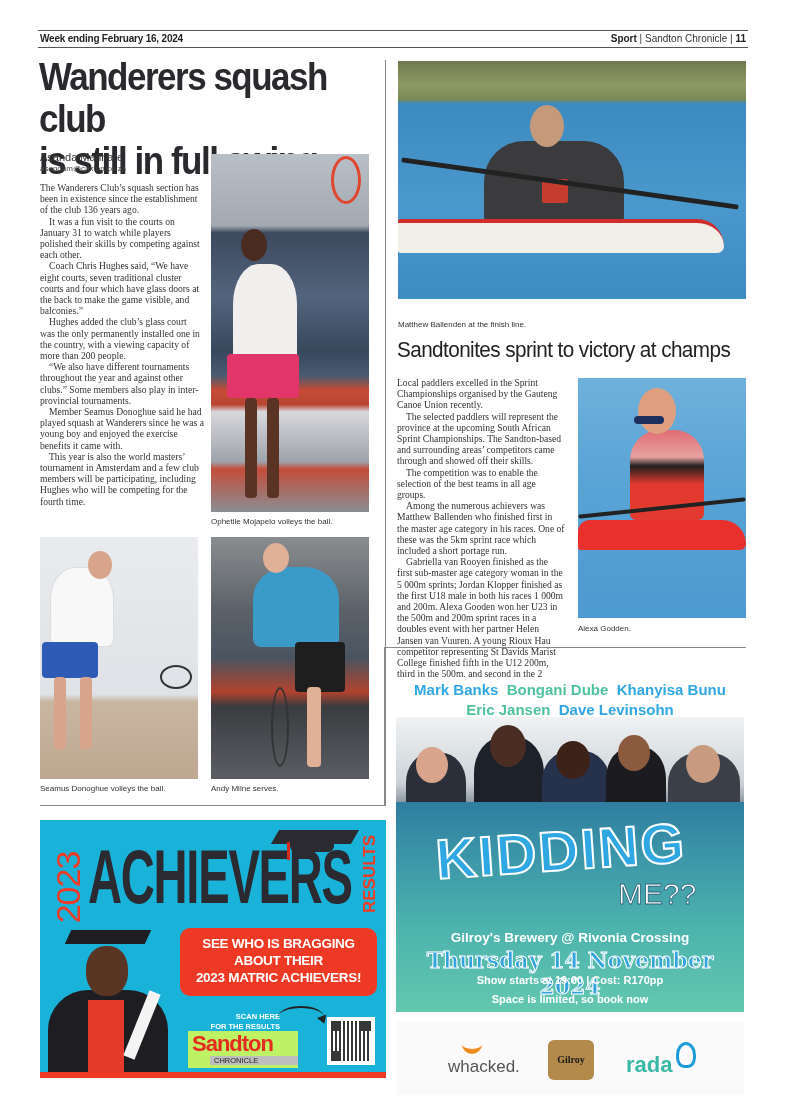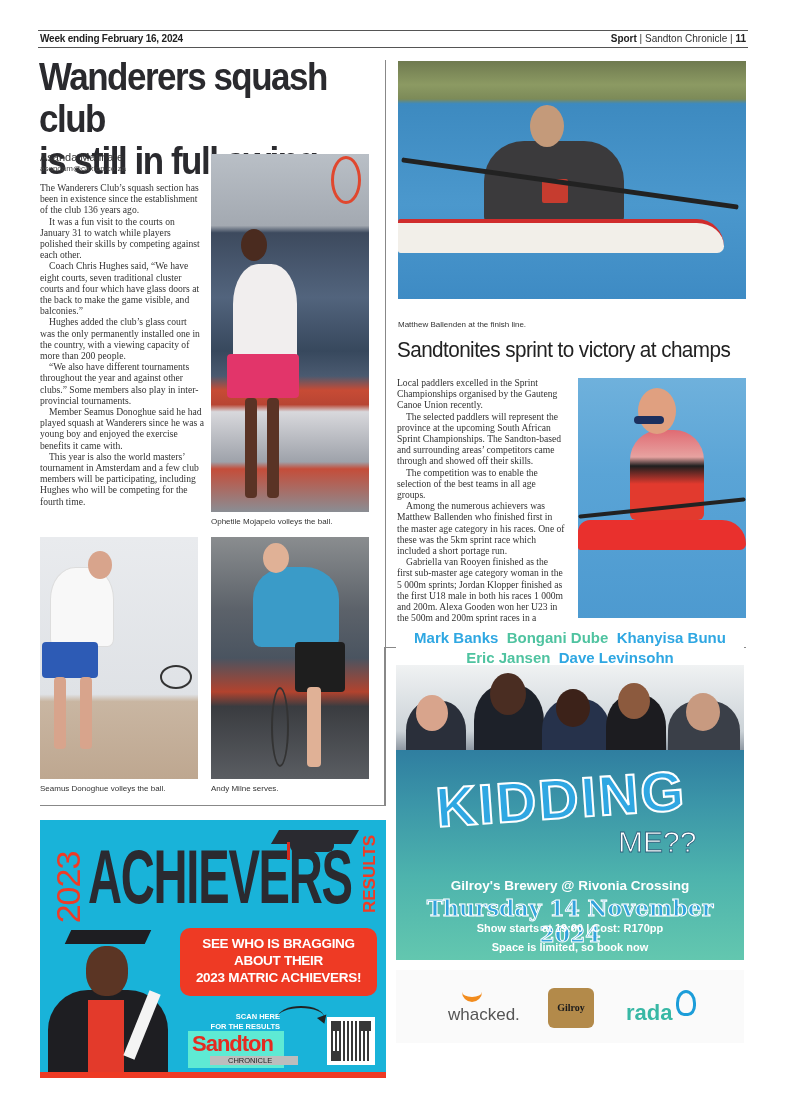--- a/index.html
+++ b/index.html
@@ -44,21 +44,21 @@
   
   .ph-matthew { left: 398px; top: 61px; width: 348px; height: 238px;
     background: linear-gradient(180deg, #6f7a4f 0%, #8c9a63 10%, #7c8a58 16%, #3d8ac0 18%, #4b98cd 60%, #3e8bc4 100%); }
   
   .ph-alexa { left: 578px; top: 378px; width: 168px; height: 240px;
     background: linear-gradient(180deg, #6fb1dc 0%, #5aa4d6 40%, #4d9ad0 100%); }
 
   .figure-shape { position: absolute; border-radius: 40% 40% 10% 10%; }
 
   
-  .ad-rada { position: absolute; left: 396px; top: 625px; width: 348px; height: 418px; background: #ffffff; overflow: hidden; }
+  .ad-rada { position: absolute; left: 396px; top: 677px; width: 348px; height: 418px; background: #ffffff; overflow: hidden; }
   .rada-names { position: absolute; left: 0; right: 0; text-align: center; font-family: "Liberation Sans", sans-serif; font-weight: bold; font-size: 15px; }
   .rada-photo { position: absolute; left: 0; top: 40px; width: 348px; height: 110px; background: linear-gradient(180deg, #f0f2f3 0%, #ccd3d8 60%, #3c4a5c 100%); }
   .rada-teal { position: absolute; left: 0; top: 125px; width: 348px; height: 210px; background: linear-gradient(180deg, #2f7ea0 0%, #3b95a8 25%, #4db3ad 60%, #63c7af 100%); }
   .rada-yms { position: absolute; left: 44px; top: 135px; font-family: "Liberation Sans", sans-serif; font-size: 22px; color: #fff; letter-spacing: -0.5px; -webkit-text-stroke: 0.6px #2b5e7a; }
   .rada-kidding { position: absolute; left: 40px; top: 150px; font-family: "Liberation Sans", sans-serif; font-weight: bold; font-size: 56px; letter-spacing: 2px; color: #2fa7e2; -webkit-text-stroke: 2px #ffffff; transform: rotate(-4deg); transform-origin: left center; }
   .rada-me { position: absolute; left: 222px; top: 200px; font-family: "Liberation Sans", sans-serif; font-size: 30px; color: #ffffff; -webkit-text-stroke: 0.8px #2b5e7a; }
   .rada-venue { position: absolute; left: 0; right: 0; top: 253px; text-align: center; font-family: "Liberation Sans", sans-serif; font-weight: bold; font-size: 13.5px; color: #fff; }
   .rada-date { position: absolute; left: 0; right: 0; top: 270px; text-align: center; font-family: "DejaVu Serif", serif; font-weight: bold; font-size: 22px; color: #32a3dd; -webkit-text-stroke: 1px #ffffff; }
   .rada-line { position: absolute; left: 0; right: 0; text-align: center; font-family: "Liberation Sans", sans-serif; font-weight: bold; font-size: 11px; color: #fff; }
   .rada-logos { position: absolute; left: 0; top: 345px; width: 348px; height: 73px; background: #fafafa; }
@@ -73,23 +73,23 @@
   .ach-2023 { position: absolute; left: -32px; top: 48px; font-family: "Liberation Sans", sans-serif; font-size: 34px; color: #ef3b26; transform: rotate(-90deg); transform-origin: center; letter-spacing: -1px; width: 120px; text-align: center; }
   .ach-main { position: absolute; left: 48px; top: 12px; font-family: "Liberation Sans", sans-serif; font-weight: bold; font-size: 76px; line-height: 90px; color: #2a2a30; transform: scaleX(0.62); transform-origin: left top; letter-spacing: -2px; }
   .ach-results { position: absolute; left: 290px; top: 44px; font-family: "Liberation Sans", sans-serif; font-weight: bold; font-size: 17px; color: #ef3b26; transform: rotate(-90deg); transform-origin: center; width: 80px; text-align: center; }
   .ach-cap { position: absolute; left: 235px; top: 10px; width: 80px; height: 14px; background: #2a2a30; transform: skewX(-30deg); }
   .ach-cap-base { position: absolute; left: 250px; top: 22px; width: 44px; height: 10px; background: #2a2a30; border-radius: 0 0 6px 6px; }
   .ach-tassel { position: absolute; left: 247px; top: 22px; width: 3px; height: 18px; background: #d52b1f; }
   .ach-bubble { position: absolute; left: 140px; top: 108px; width: 197px; height: 68px; background: #ee3a24; border-radius: 10px; text-align: center; font-family: "Liberation Sans", sans-serif; font-weight: bold; color: #fff; font-size: 13.5px; line-height: 17px; padding-top: 7px; letter-spacing: -0.3px; }
   .ach-scan { position: absolute; left: 150px; top: 192px; width: 90px; text-align: right; font-family: "Liberation Sans", sans-serif; font-weight: bold; font-size: 7.5px; line-height: 10px; color: #fff; }
   .ach-arrow { position: absolute; left: 238px; top: 186px; width: 46px; height: 22px; border-top: 2px solid #222; border-radius: 50% 50% 0 0; }
   .ach-arrowhead { position: absolute; left: 278px; top: 196px; width: 0; height: 0; border-left: 5px solid transparent; border-right: 5px solid transparent; border-top: 8px solid #222; transform: rotate(-20deg); }
-  .ach-logo { position: absolute; left: 148px; top: 211px; width: 96px; height: 37px; background: #5eead4; }
+  .ach-logo { position: absolute; left: 148px; top: 211px; width: 110px; height: 37px; background: #bef264; }
   .ach-logo-sandton { position: absolute; left: 4px; top: 0; font-family: "Liberation Sans", sans-serif; font-weight: bold; font-size: 22px; color: #e52b20; letter-spacing: -1px; }
-  .ach-logo-chron { position: absolute; left: 22px; top: 25px; width: 88px; height: 9px; background: #bdbdbd; font-family: "Liberation Sans", sans-serif; font-size: 7.5px; line-height: 9px; color: #222; padding-left: 18px; }
+  .ach-logo-chron { position: absolute; left: 22px; top: 25px; width: 88px; height: 9px; background: #bdbdbd; font-family: "Liberation Sans", sans-serif; font-size: 7.5px; line-height: 9px; color: #222; padding-left: 4px; }
   .ach-qr { position: absolute; left: 287px; top: 197px; width: 48px; height: 48px; background: #fff; padding: 4px; }
   .ach-qr-inner { width: 40px; height: 40px;
     background:
       linear-gradient(#222,#222) 0 0/10px 10px no-repeat,
       linear-gradient(#222,#222) 30px 0/10px 10px no-repeat,
       linear-gradient(#222,#222) 0 30px/10px 10px no-repeat,
       repeating-linear-gradient(90deg, #222 0 2px, #fff 2px 4px),
       #fff; opacity: 0.9; }
   .ach-girl { position: absolute; left: 8px; top: 110px; width: 120px; height: 150px; }
   .girl-gown { position: absolute; left: 0; top: 60px; width: 120px; height: 95px; background: #1e1e22; border-radius: 40px 40px 0 0; }

